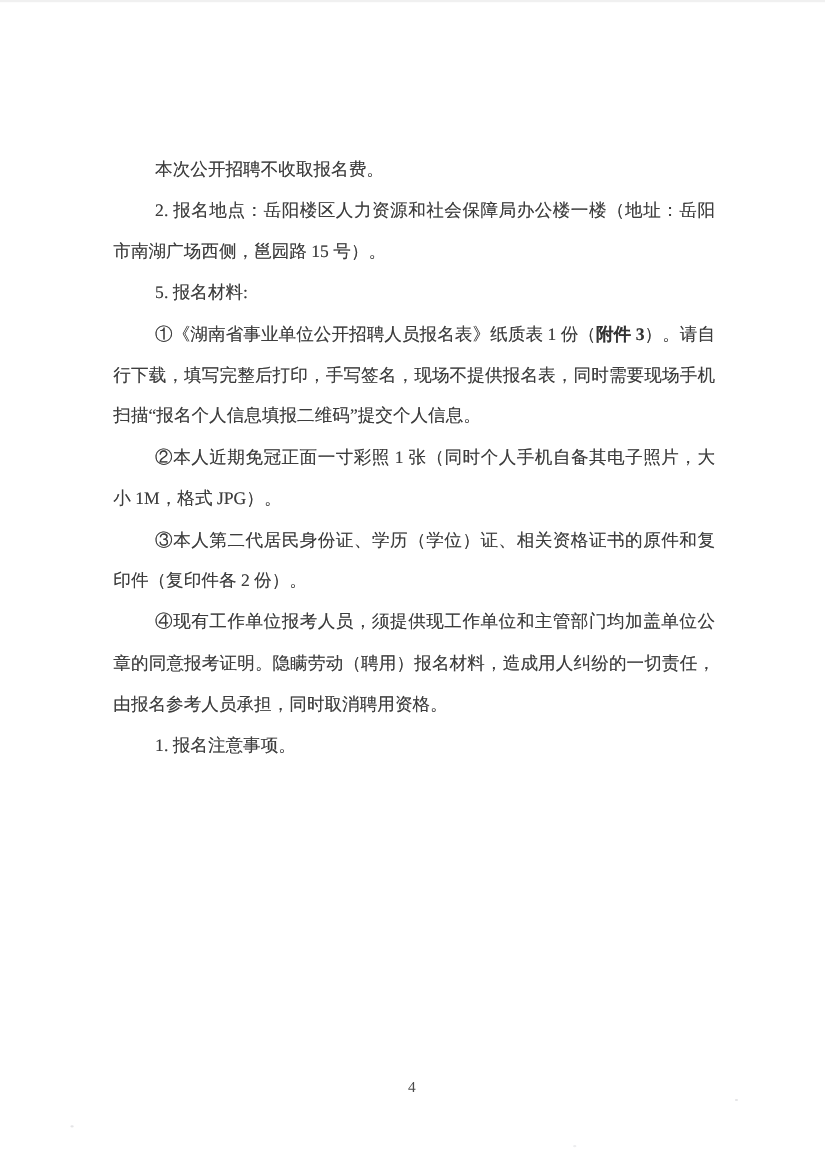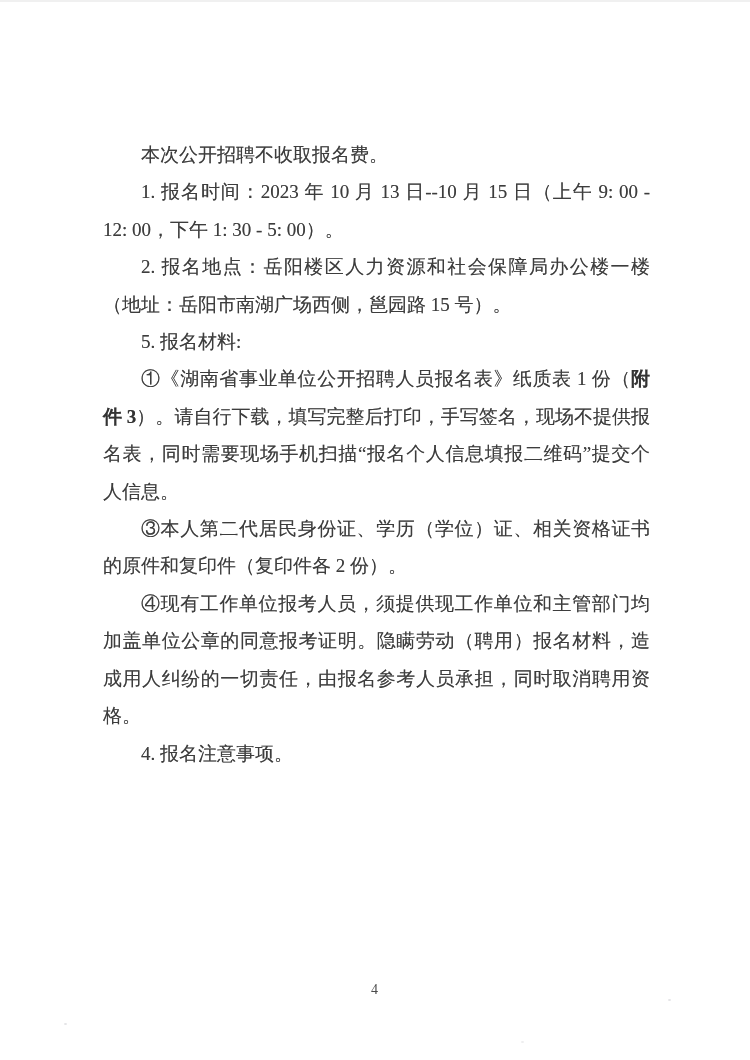--- a/index.html
+++ b/index.html
@@ -20,21 +20,21 @@
     top: 0; left: 0; right: 0;
     height: 2px;
     background: #f0f0f0;
   }
   .doc-body {
     position: absolute;
     left: 103px;
     top: 136px;
     width: 547px;
     color: #3d3d3d;
-    font-size: 19px;
+    font-size: 16px;
     line-height: 37.4px;
     text-align: justify;
     text-justify: inter-ideograph;
     text-shadow: 0 0 0.6px rgba(70,70,70,0.55);
   }
   .para {
     margin: 0;
     text-indent: 38px;
   }
   .bold {
@@ -64,27 +64,27 @@
   .speck-3 { left: 521px; top: 1041px; background:#ededef; }
 </style>
 </head>
 <body>
 
 <div class="page">
   <div class="top-edge"></div>
 
   <div class="doc-body">
       <p class="para"><span class="">本次公开招聘不收取报名费。</span></p>
-      <p class="para"><span class="">1. 报名时间：2023 年 10 月 13 日--10 月 15 日（上午 9: 00 - 12: 00，下午 1: 30 - 5: 00）。</span></p>
       <p class="para"><span class="">2. 报名地点：岳阳楼区人力资源和社会保障局办公楼一楼（地址：岳阳市南湖广场西侧，邕园路 15 号）。</span></p>
       <p class="para"><span class="">5. 报名材料:</span></p>
       <p class="para"><span class="">①《湖南省事业单位公开招聘人员报名表》纸质表 1 份（</span><span class="bold">附件 3</span><span class="">）。请自行下载，填写完整后打印，手写签名，现场不提供报名表，同时需要现场手机扫描“报名个人信息填报二维码”提交个人信息。</span></p>
+      <p class="para"><span class="">②本人近期免冠正面一寸彩照 1 张（同时个人手机自备其电子照片，大小 1M，格式 JPG）。</span></p>
       <p class="para"><span class="">③本人第二代居民身份证、学历（学位）证、相关资格证书的原件和复印件（复印件各 2 份）。</span></p>
       <p class="para"><span class="">④现有工作单位报考人员，须提供现工作单位和主管部门均加盖单位公章的同意报考证明。隐瞒劳动（聘用）报名材料，造成用人纠纷的一切责任，由报名参考人员承担，同时取消聘用资格。</span></p>
-      <p class="para"><span class="">4. 报名注意事项。</span></p>
+      <p class="para"><span class="">1. 报名注意事项。</span></p>
     </div>
 
   <div class="page-number">4</div>
 
   <div class="speck speck-1"></div>
   <div class="speck speck-2"></div>
   <div class="speck speck-3"></div>
 </div>
 
 </body></html>

